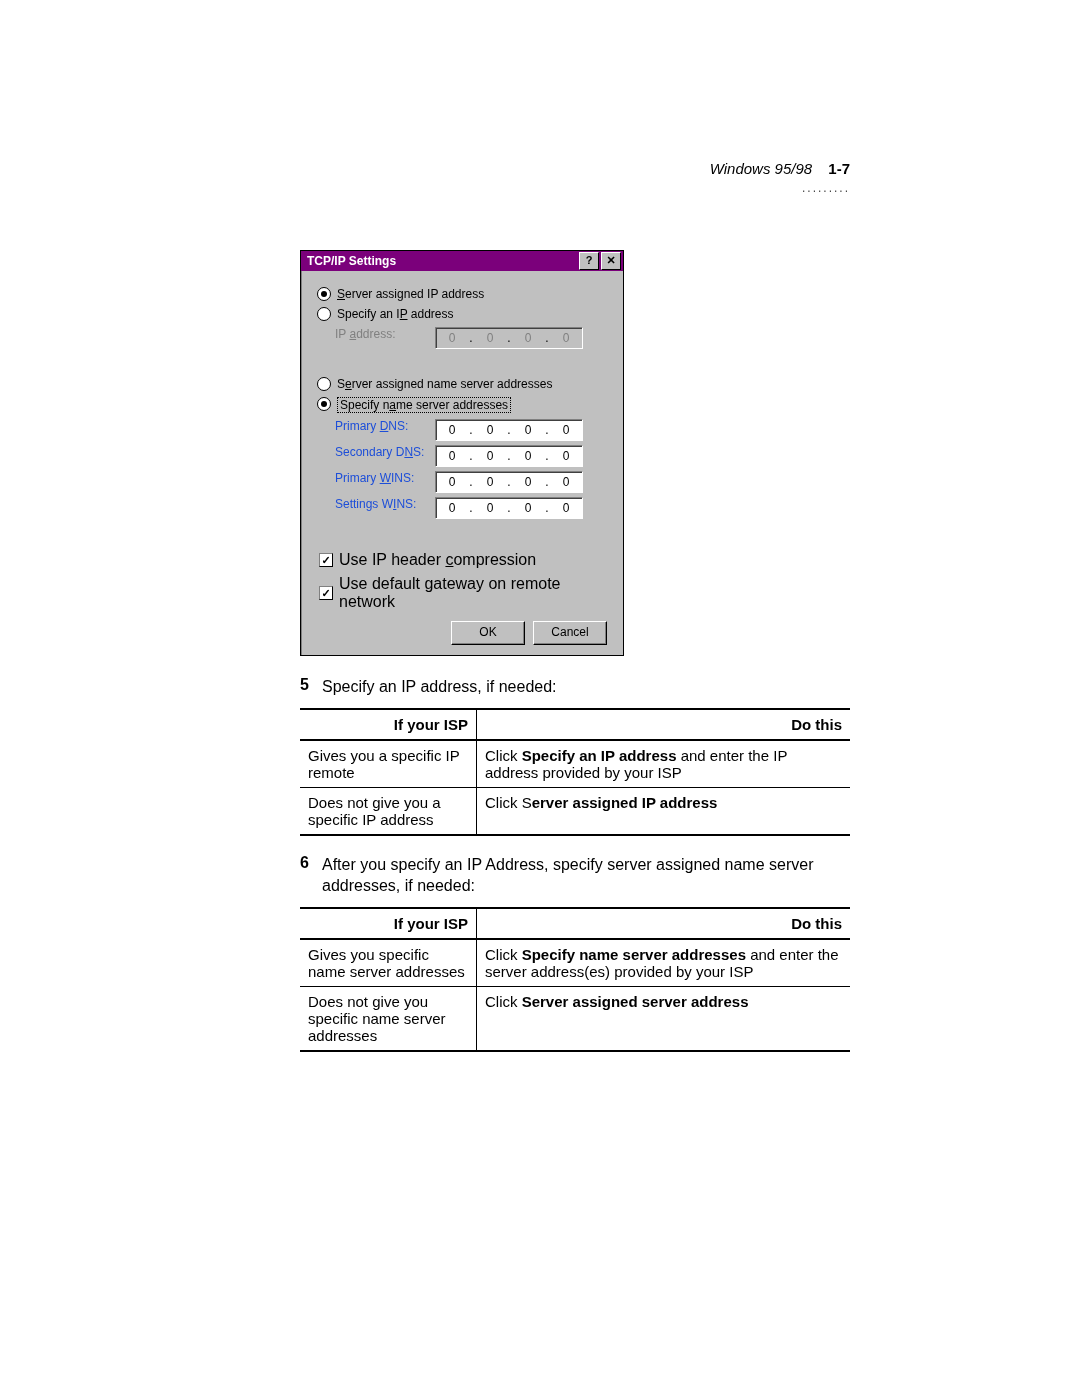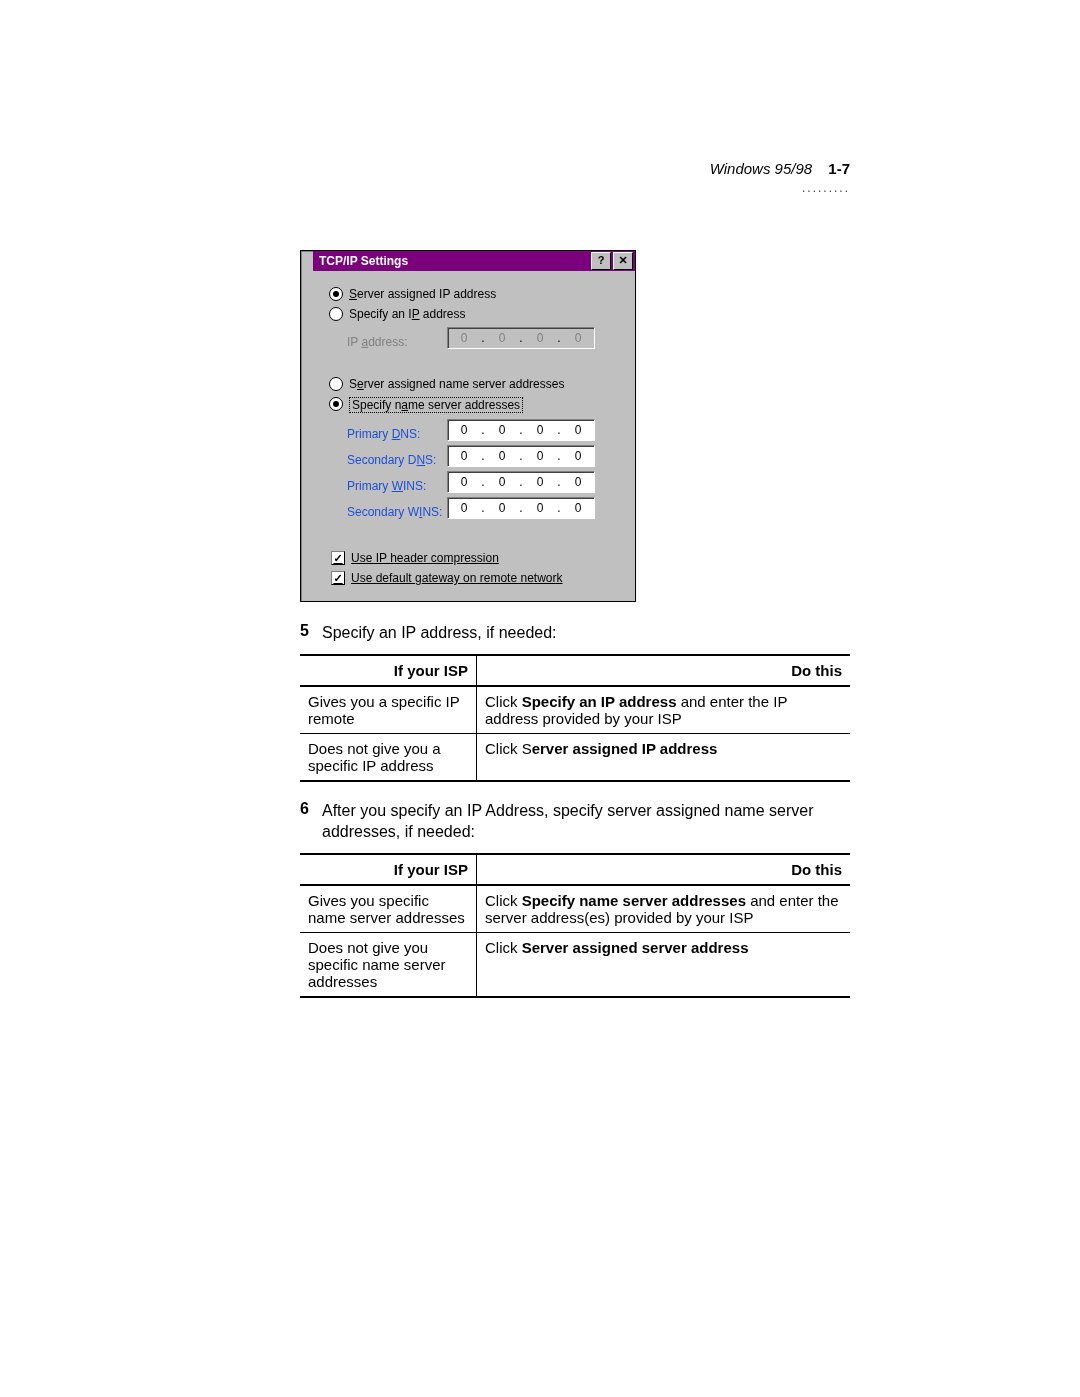--- a/index.html
+++ b/index.html
@@ -39,21 +39,20 @@
   
   .dialog {
     width: 322px;
     margin: 90px 0 20px 0;
     background: #c0c0c0;
     border: 1px solid #000;
     box-shadow: 1px 1px 0 #808080 inset;
     font-family: "MS Sans Serif", Tahoma, Arial, sans-serif;
     font-size: 12px;
     color: #000;
-    padding-left: 12px;
   }
   .titlebar {
     background: #7b007b;
     color: #fff;
     height: 20px;
     display: flex;
     align-items: center;
     padding: 0 2px 0 6px;
     font-weight: bold;
     font-size: 12px;
@@ -86,41 +85,41 @@
     width: 12px; height: 12px; border-radius: 50%;
     border: 1px solid #000; background:#fff; margin-right:6px;
     display:flex; align-items:center; justify-content:center;
     flex-shrink:0;
   }
   .radio.selected::after{
     content:""; width:6px; height:6px; border-radius:50%; background:#000;
   }
   .u { text-decoration: underline; }
   .field-row {
-    display:flex; align-items:flex-end; margin:4px 0 4px 18px;
+    display:flex; align-items:flex-start; margin:4px 0 4px 18px;
   }
   .field-label { width:100px; color:#1d4ed8; font-size:12px;}
   .field-label.disabled { color:#808080; }
   .ipbox {
     display:flex; align-items:center;
     border:1px solid #808080;
     border-right-color:#fff; border-bottom-color:#fff;
     background:#fff; height:20px;
     box-shadow: inset 1px 1px 0 #404040;
   }
   .ipbox.disabled { background:#c0c0c0; }
   .ipcell {
     width:32px; text-align:center; font-size:12px;
   }
   .ipbox.disabled .ipcell { color:#808080; }
   .ipdot { width:6px; text-align:center; }
   .group-gap { height:22px; }
   .dotted { border:1px dotted #000; padding:0 2px; display:inline-block;}
   .check-row {
-    display:flex; margin:6px 0 6px 2px; font-size:12px;text-decoration:underline;
+    display:flex; align-items:center; margin:6px 0 6px 2px; font-size:16px;
   }
   .checkbox {
     width:12px; height:12px; border:1px solid #000;
     border-top-color:#808080; border-left-color:#808080;
     background:#fff; margin-right:6px; display:flex; align-items:center; justify-content:center;
     flex-shrink:0;
   }
   .checkbox.checked::after{
     content:"✓"; font-size:11px; line-height:11px; font-weight:bold;
   }
@@ -239,21 +238,21 @@
           <span class="ipcell">0</span>
             <span class="ipdot">.</span>
           <span class="ipcell">0</span>
             <span class="ipdot">.</span>
           <span class="ipcell">0</span>
             <span class="ipdot">.</span>
           <span class="ipcell">0</span>
         </span>
       </div>
       <div class="field-row">
-        <span class="field-label"><span>Secondary W</span><span class="u">I</span><span>NS:</span></span>
+        <span class="field-label"><span>Settings W</span><span class="u">I</span><span>NS:</span></span>
         <span class="ipbox">
           <span class="ipcell">0</span>
             <span class="ipdot">.</span>
           <span class="ipcell">0</span>
             <span class="ipdot">.</span>
           <span class="ipcell">0</span>
             <span class="ipdot">.</span>
           <span class="ipcell">0</span>
         </span>
       </div>
@@ -262,20 +261,24 @@
 
       <div class="check-row">
         <span class="checkbox checked"></span>
         <span><span>Use IP header </span><span class="u">c</span><span>ompression</span></span>
       </div>
       <div class="check-row">
         <span class="checkbox checked"></span>
         <span><span>Use default </span><span class="u">g</span><span>ateway on remote network</span></span>
       </div>
 
+      <div class="btn-row">
+        <div class="btn">OK</div>
+        <div class="btn">Cancel</div>
+      </div>
     </div>
   </div>
 
   <div class="step">
     <div class="step-num">5</div>
     <div class="step-text">Specify an IP address, if needed:</div>
   </div>
 
   <table class="doc">
     <tbody>

